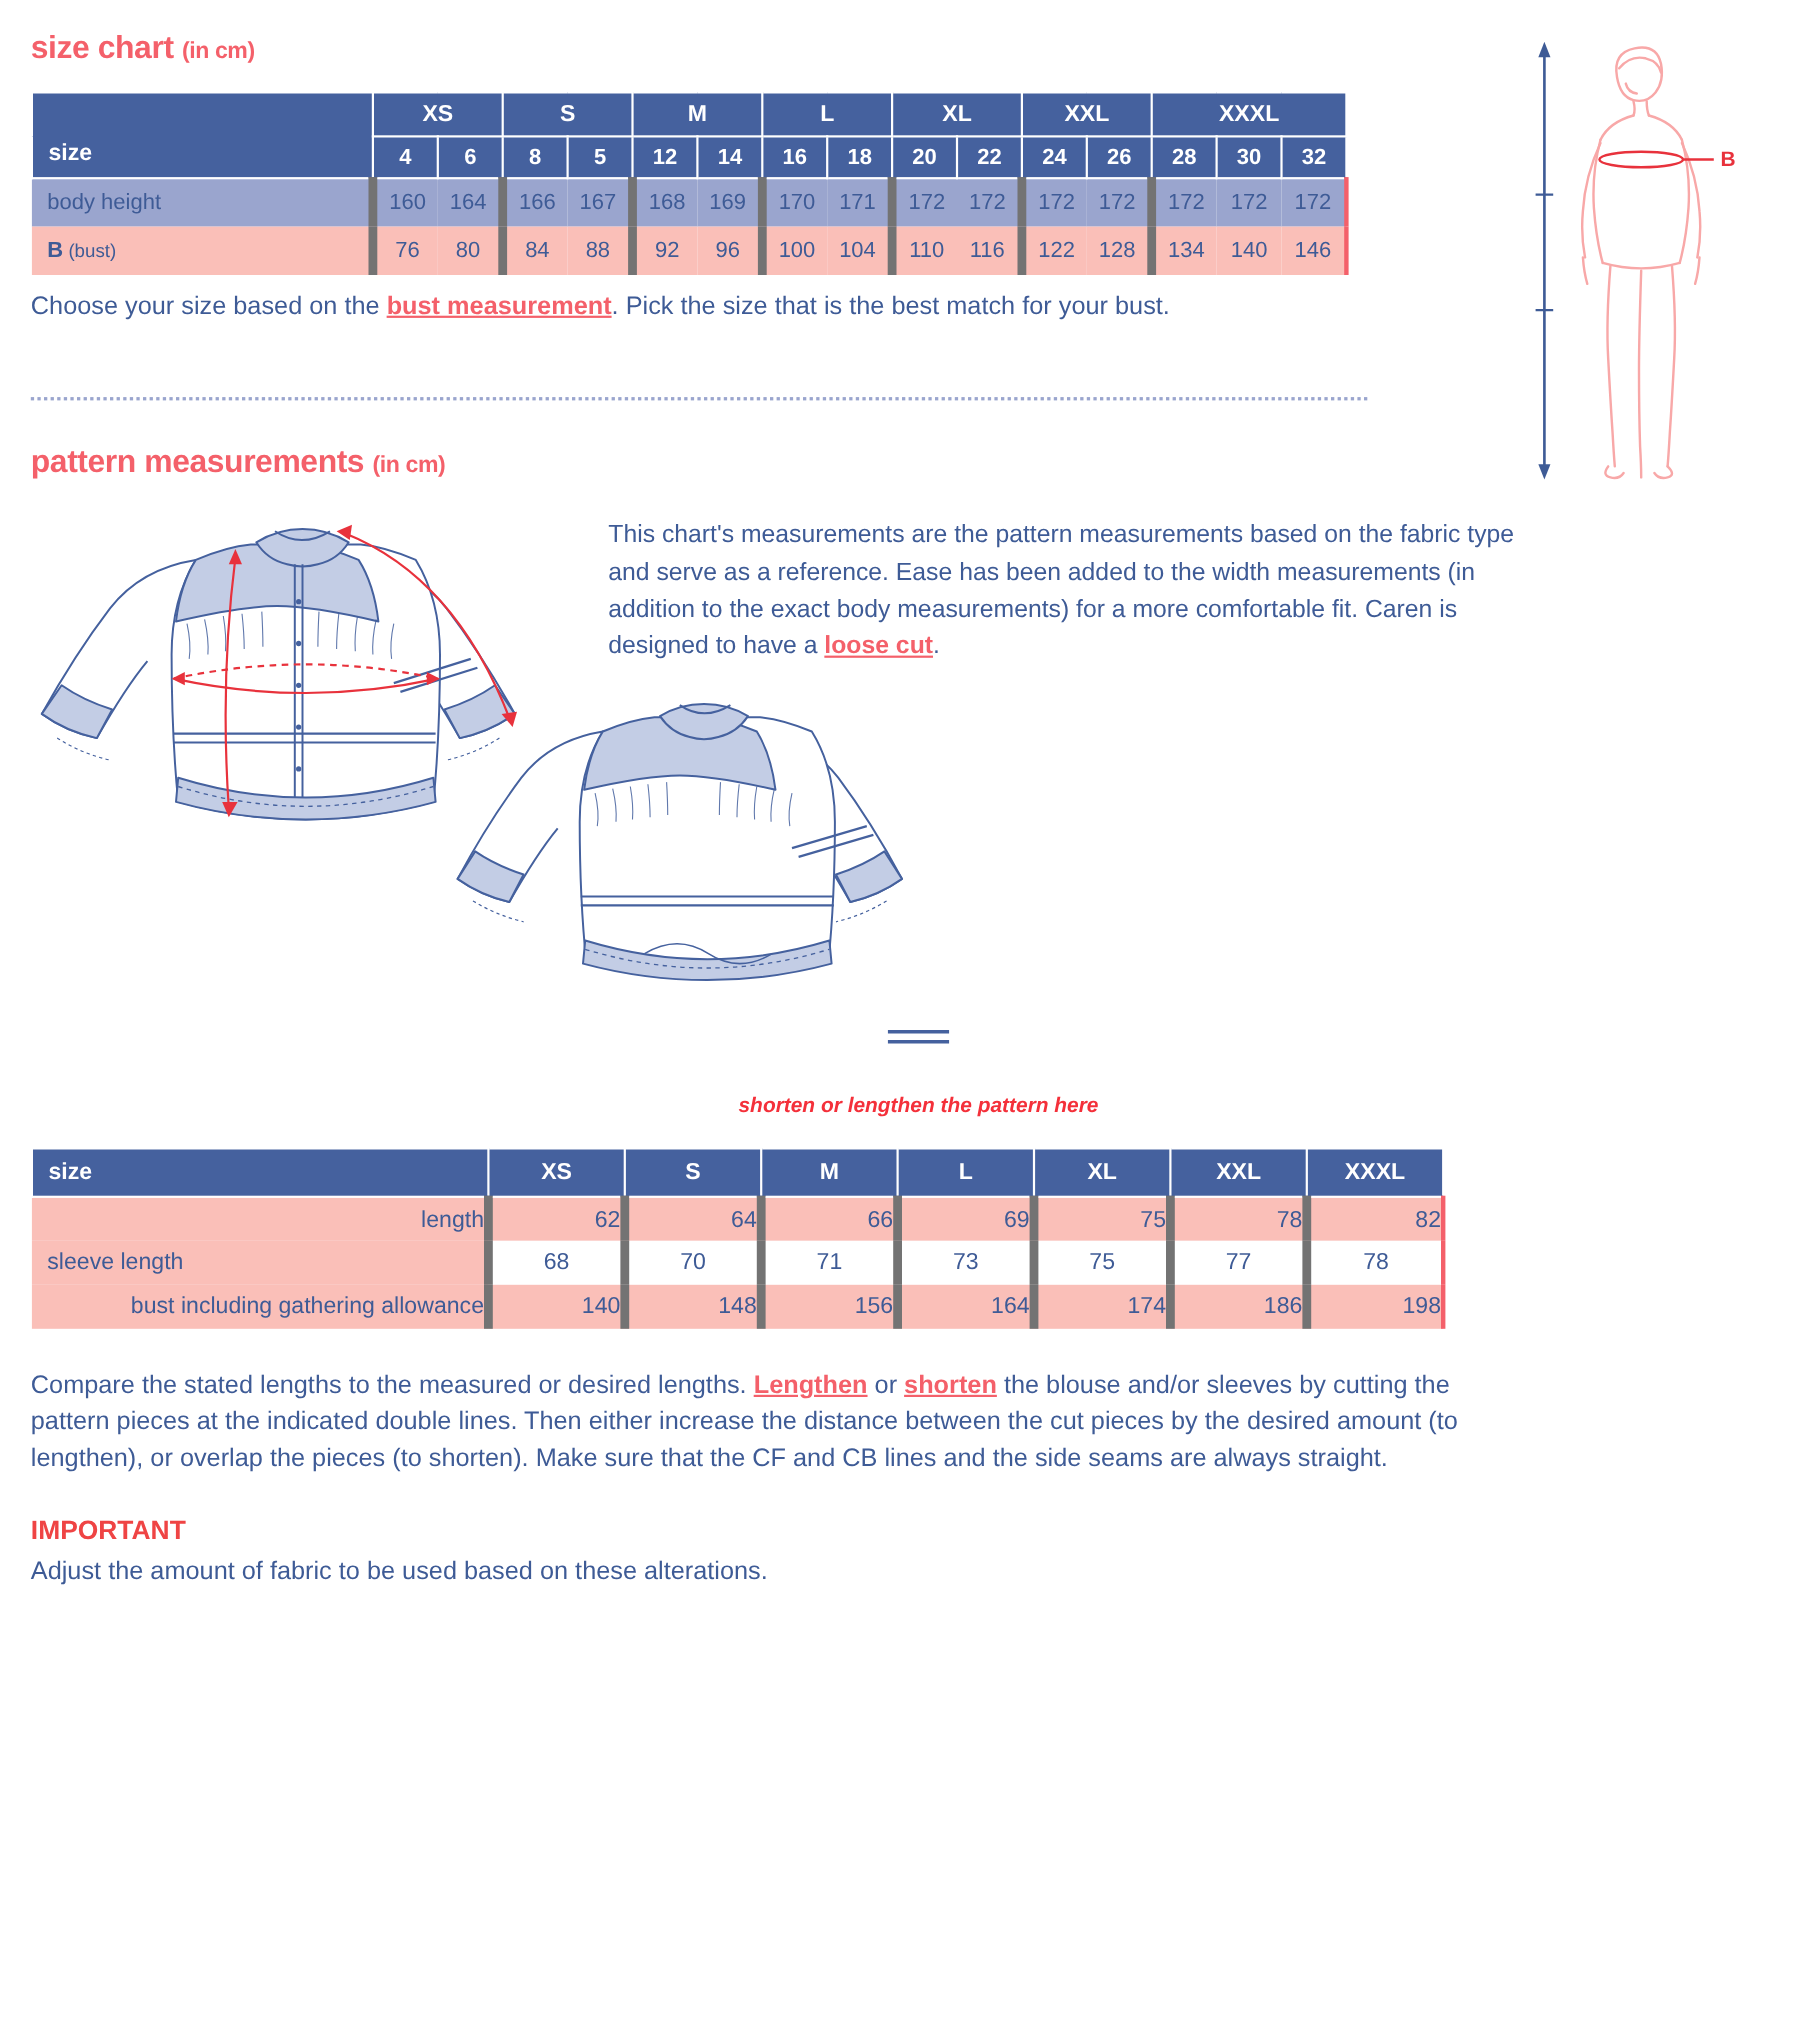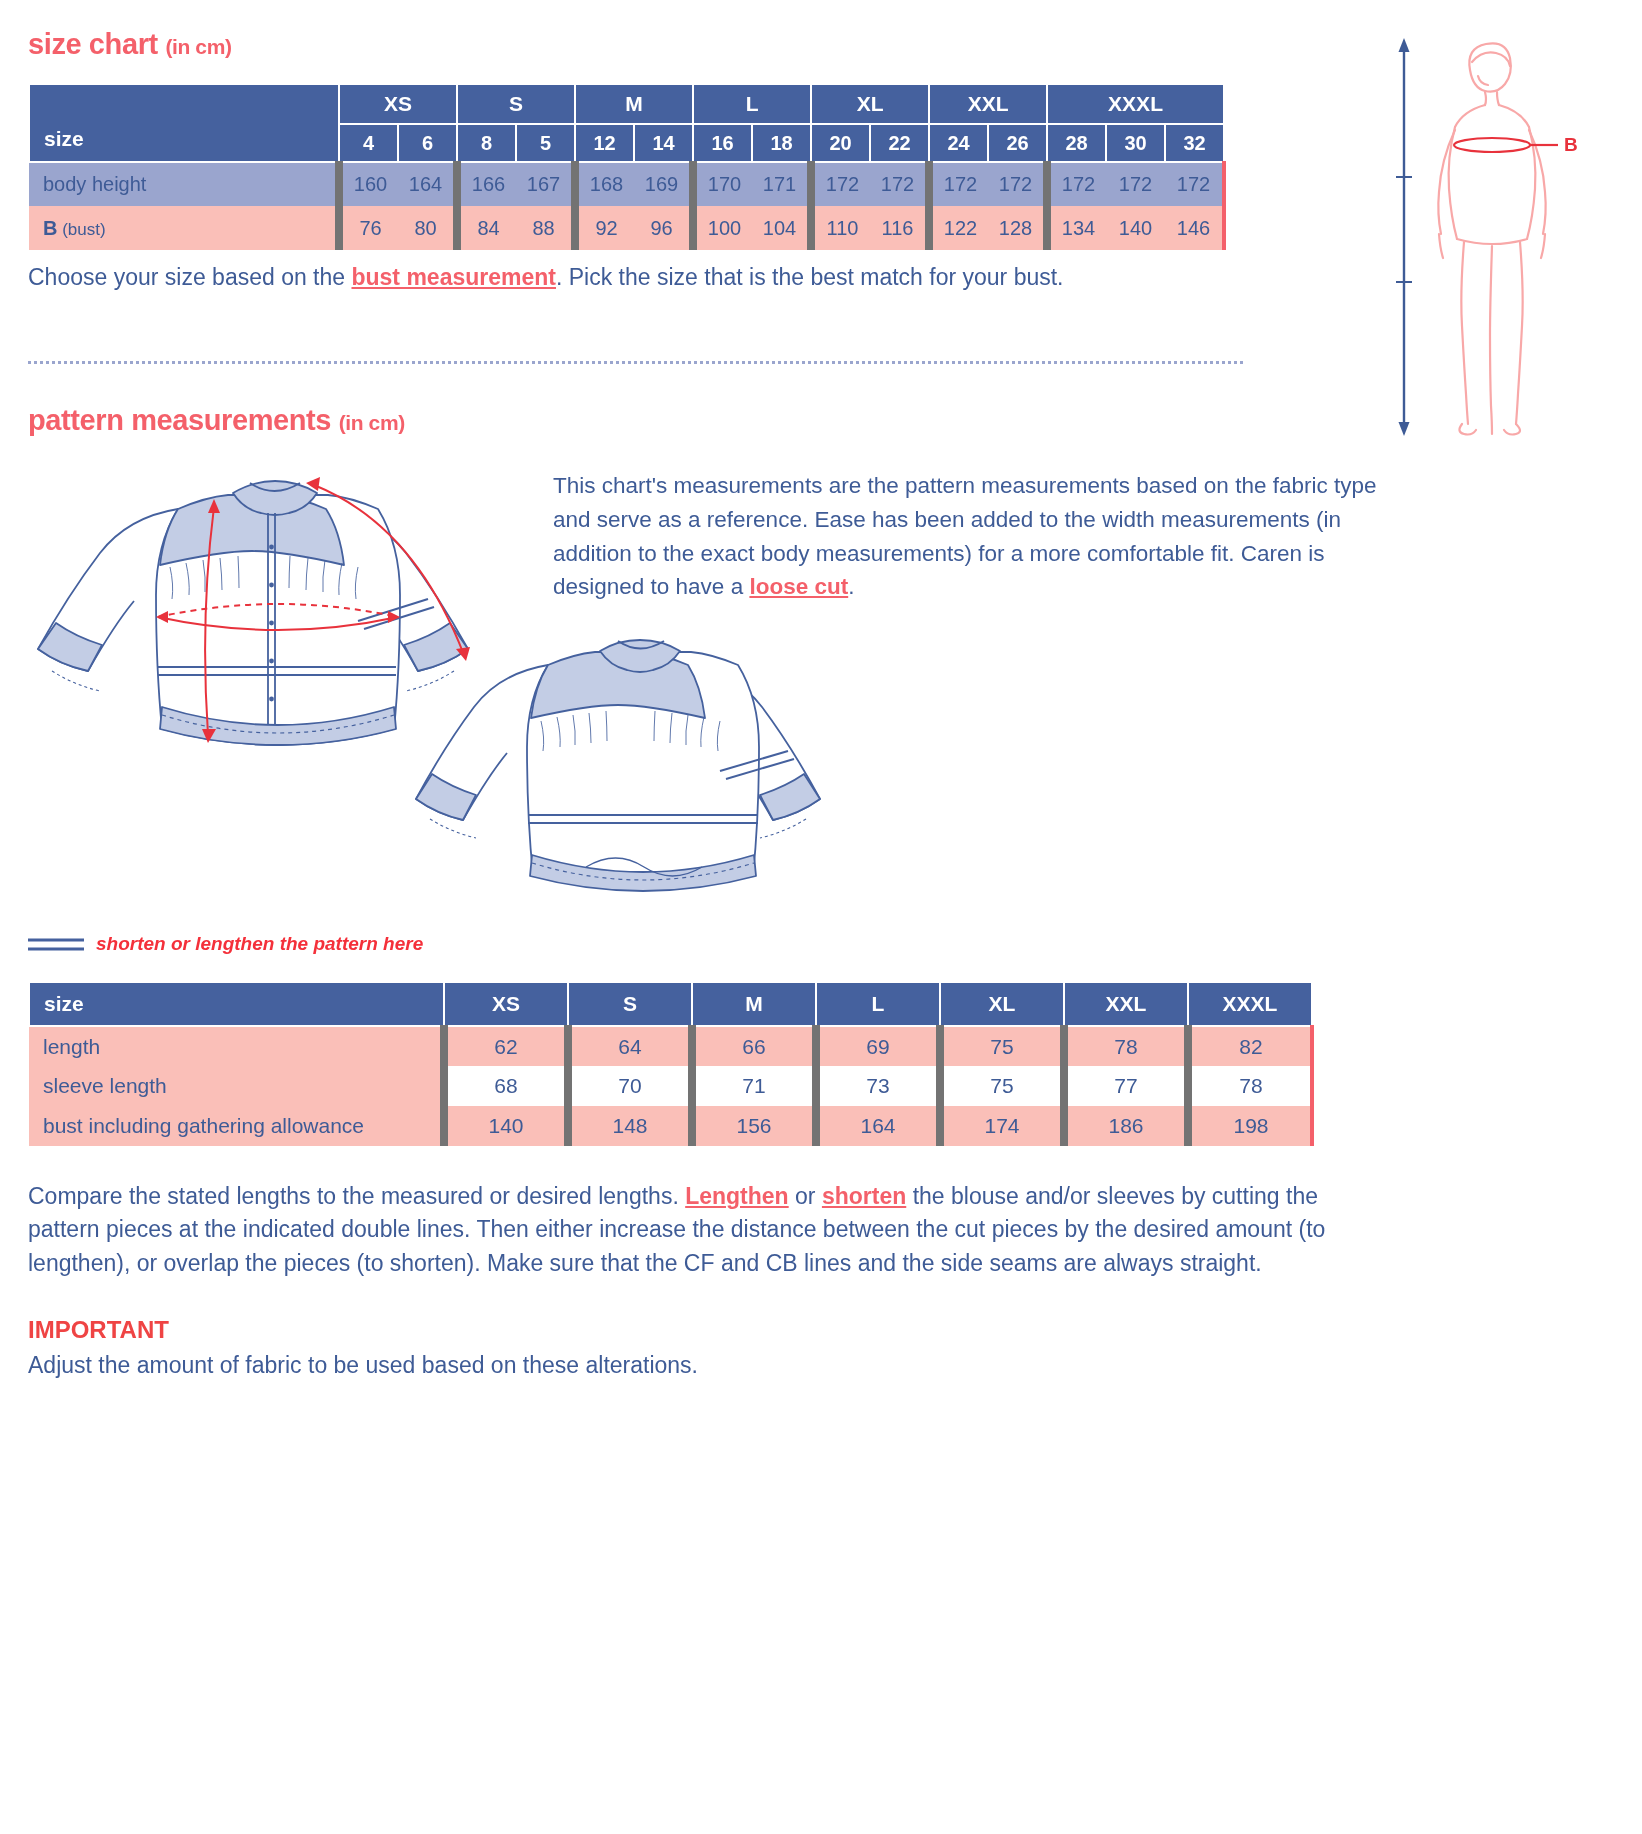--- a/index.html
+++ b/index.html
@@ -126,21 +126,22 @@
     line-height: 1.5;
     color: #3e5b96;
   }
 
   .illus { position: relative; height: 470px; width: 1400px; }
 
   .shorten-row {
     display: flex;
     align-items: center;
     margin-top: 4px;
-    gap: 12px;
+    gap: 44px;
+    flex-direction: column;
   }
   .dbl-line { width: 56px; }
   .shorten-text {
     font-size: 19px;
     font-style: italic;
     font-weight: bold;
     color: #f4303a;
   }
 
   
@@ -176,21 +177,21 @@
     text-align: left;
     padding-left: 14px !important;
     height: 40px;
   }
   .pt-val {
     font-size: 21px;
     color: #3e5b96;
     text-align: center;
     height: 40px;
   }
-  .rp { background: #fabfb8; }
+  .rp { background: #fabfb8; text-align: right; }
   .rw { background: #ffffff; }
   .rw-lbl { background: #fabfb8; }
 
   
   .bottom-para {
     margin-top: 34px;
     width: 1330px;
     font-size: 23px;
     line-height: 1.45;
     color: #3e5b96;

